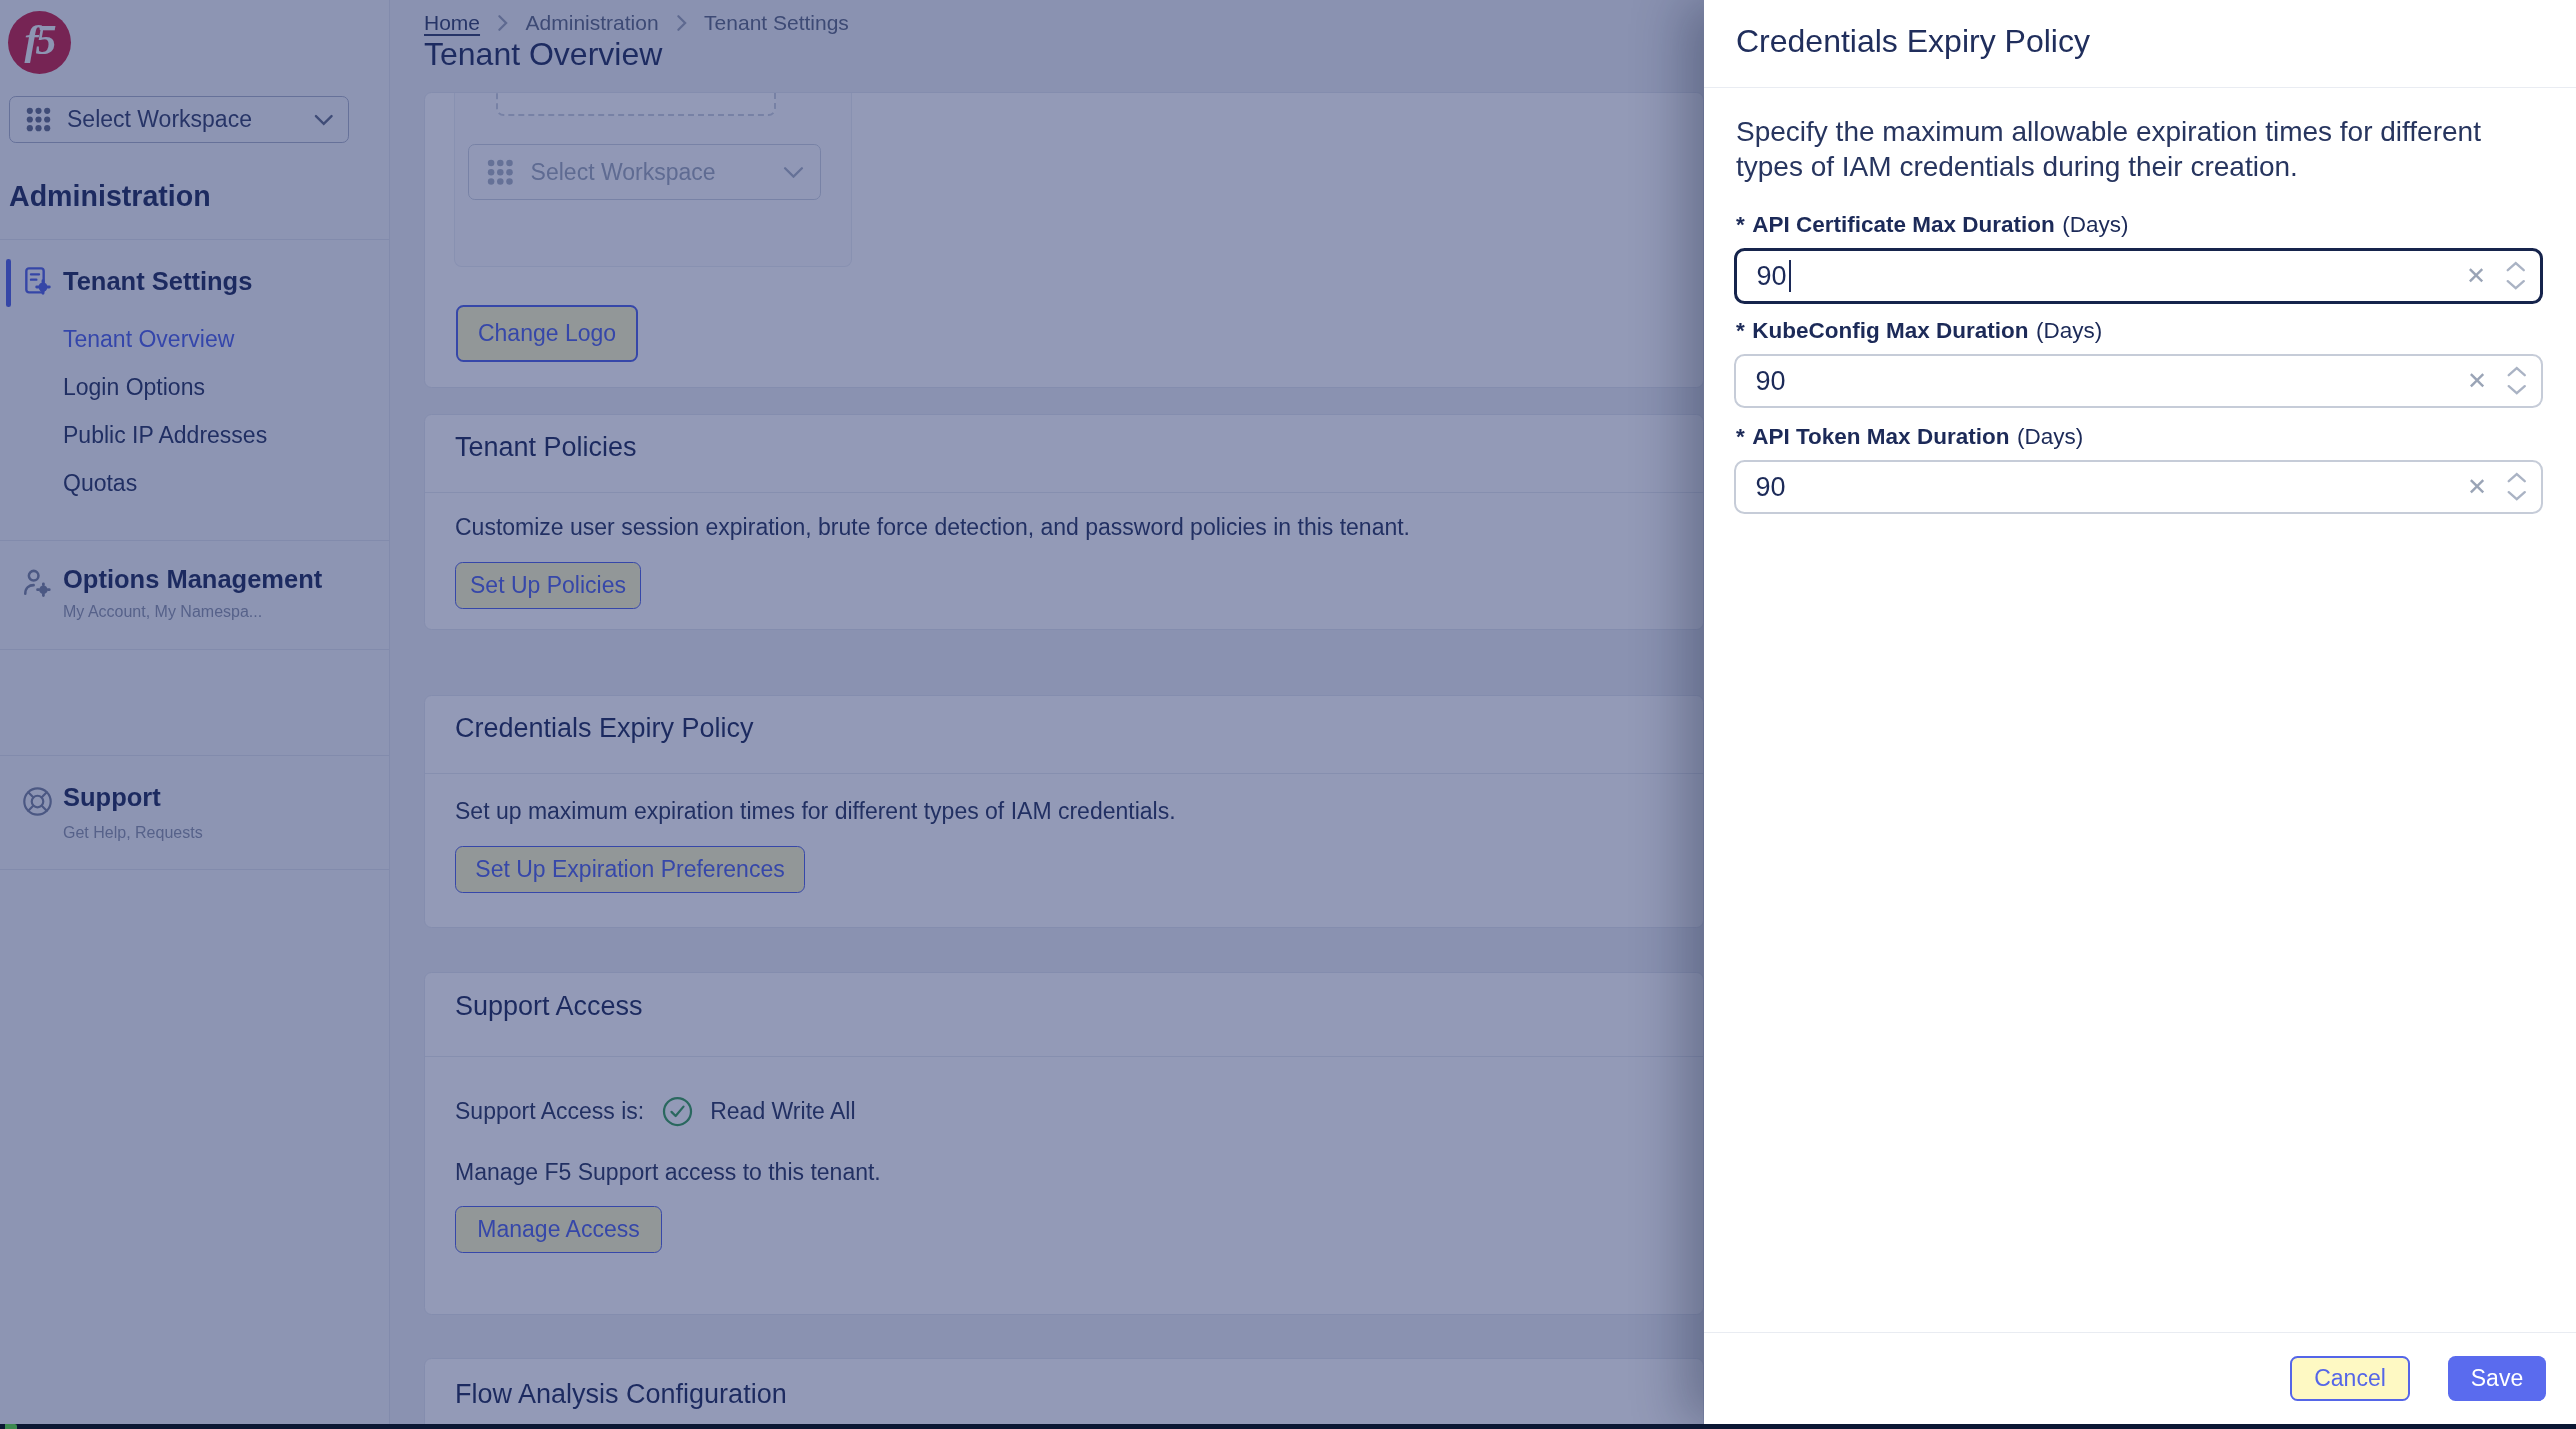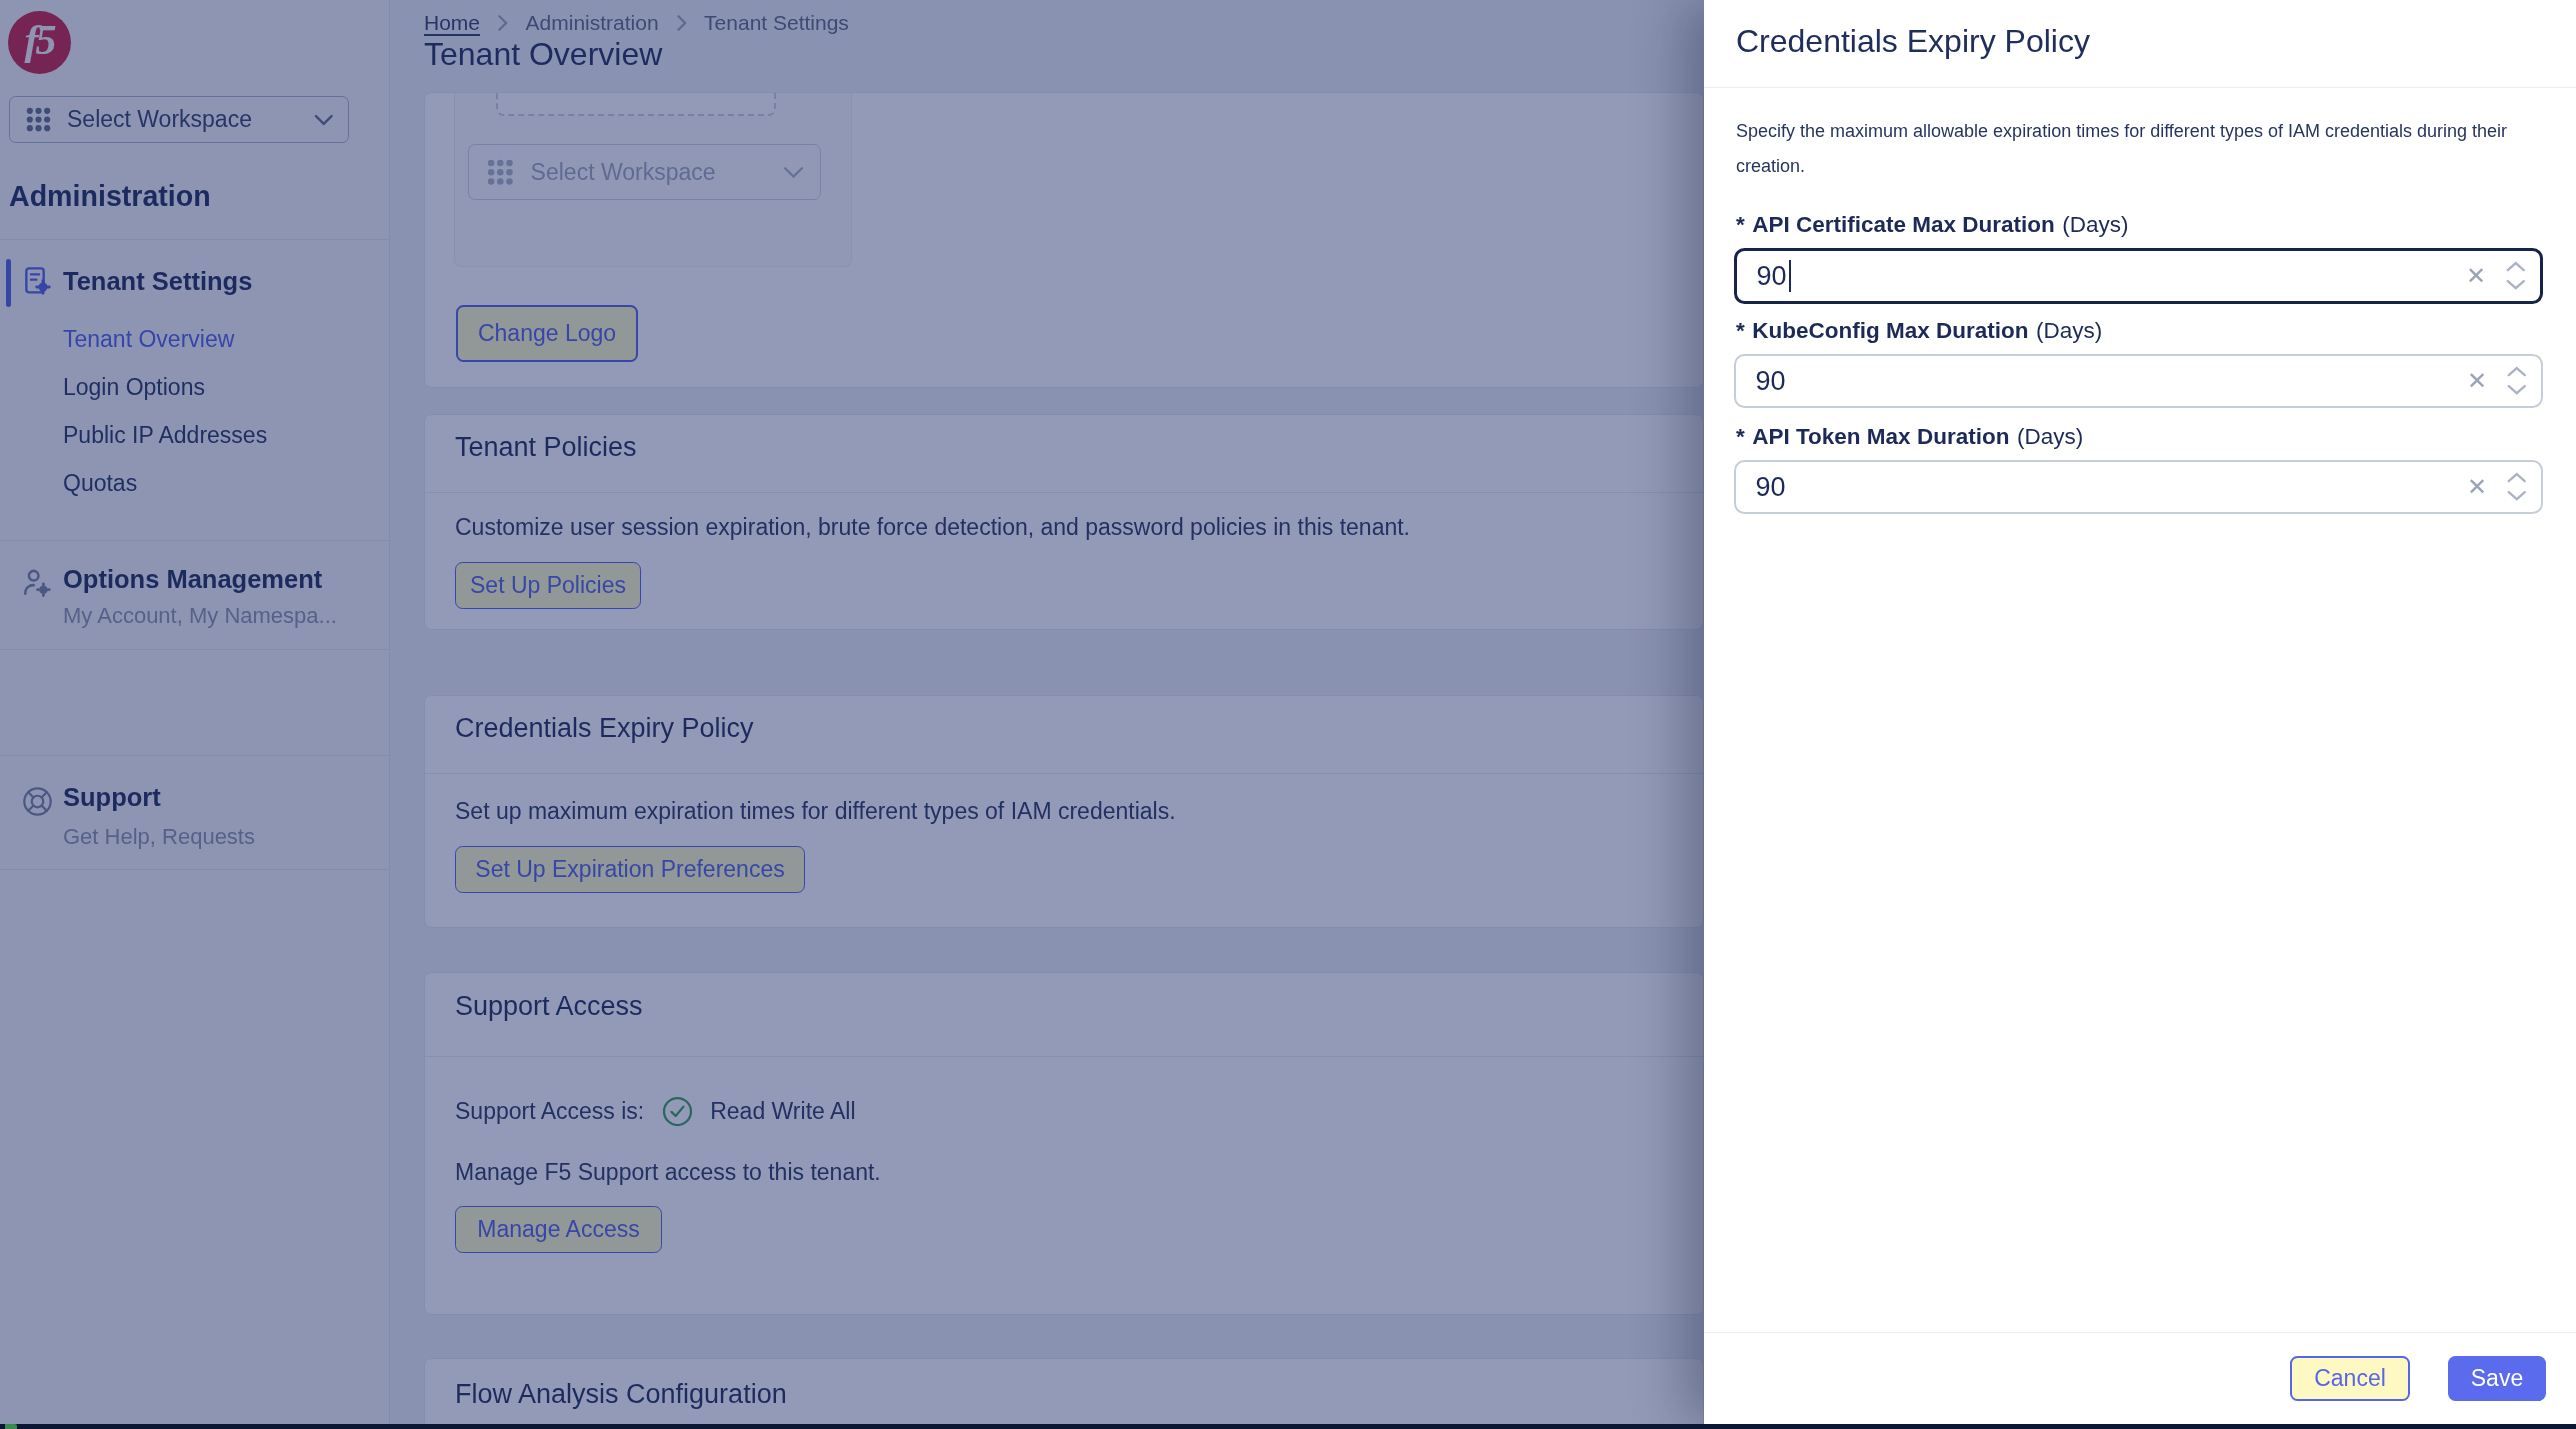--- a/index.html
+++ b/index.html
@@ -38,21 +38,21 @@
   }
   .side-hr { position: absolute; left: 0; right: 0; height: 0; border-top: 1.5px solid #DFE2EA; }
   .nav-accent {
     position: absolute; left: 6px; top: 259px; width: 4.5px; height: 48px;
     background: #4C5FE0; border-radius: 2.3px;
   }
   .nav-row { position: absolute; left: 0; right: 0; cursor: pointer; }
   .nav-icon { position: absolute; left: 21px; }
   .nav-label { position: absolute; left: 63px; font-size: 25.5px; font-weight: 600; color: #1C2A58; }
   .nav-label.bold { font-weight: 700; }
-  .nav-caption { position: absolute; left: 63px; font-size: 22px; color: #8A93A8; }
+  .nav-caption { position: absolute; left: 63px; font-size: 16px; color: #8A93A8; }
   .sub-link { position: absolute; left: 63px; font-size: 23px; color: #24325E; cursor: pointer; }
   .sub-link.active { color: #4A5EE6; }
 
   
   .main { position: absolute; left: 390px; right: 0; top: 0; bottom: 0; background: #EEF0F4; }
   .breadcrumb { position: absolute; left: 34px; top: 10.5px; display: flex; align-items: center; gap: 16px; font-size: 21px; color: #5B6680; }
   .breadcrumb .home { color: #2F3D66; text-decoration: underline; text-underline-offset: 3.8px; cursor: pointer; }
   .breadcrumb .crumb { cursor: pointer; }
   .page-title { position: absolute; left: 34px; top: 36px; font-size: 32px; font-weight: 500; color: #1D2B5A; }
 
@@ -97,21 +97,21 @@
   .bottom-green { position: absolute; left: 4.5px; bottom: 0; width: 12px; height: 5.3px; background: #3C8A4F; border-radius: 0 2.3px 0 0; z-index: 111; }
 
   
   .panel {
     position: absolute; right: 0; top: 0; width: 872px; height: calc(100% - 5.3px);
     background: #FFFFFF; z-index: 100;
     box-shadow: -21px 0 48px rgba(13, 23, 54, 0.30);
   }
   .panel-header { position: absolute; left: 0; right: 0; top: 0; height: 88px; border-bottom: 1.5px solid #E9ECF2; }
   .panel-title { position: absolute; left: 32px; top: 22.5px; font-size: 32px; font-weight: 500; color: #202E5C; }
-  .panel-desc { position: absolute; left: 32px; top: 114px; width: 789px; font-size: 18px; line-height: 35px; color: #27355F; }
+  .panel-desc { position: absolute; left: 32px; top: 114px; width: 789px; font-size: 28px; line-height: 35px; color: #27355F; }
 
   .field-label { position: absolute; left: 32px; font-size: 22.5px; color: #1C2A58; display: flex; gap: 7.5px; align-items: baseline; }
   .field-label .req { font-weight: 700; }
   .field-label .name { font-weight: 700; }
   .field-label .suffix { font-weight: 400; }
 
   .num-input {
     position: absolute; left: 30px; width: 809px; height: 54px;
     border: 2.3px solid #C6CCD8; border-radius: 10.5px; background: #fff;
     display: flex; align-items: center; padding: 0 15px 0 19.5px;

